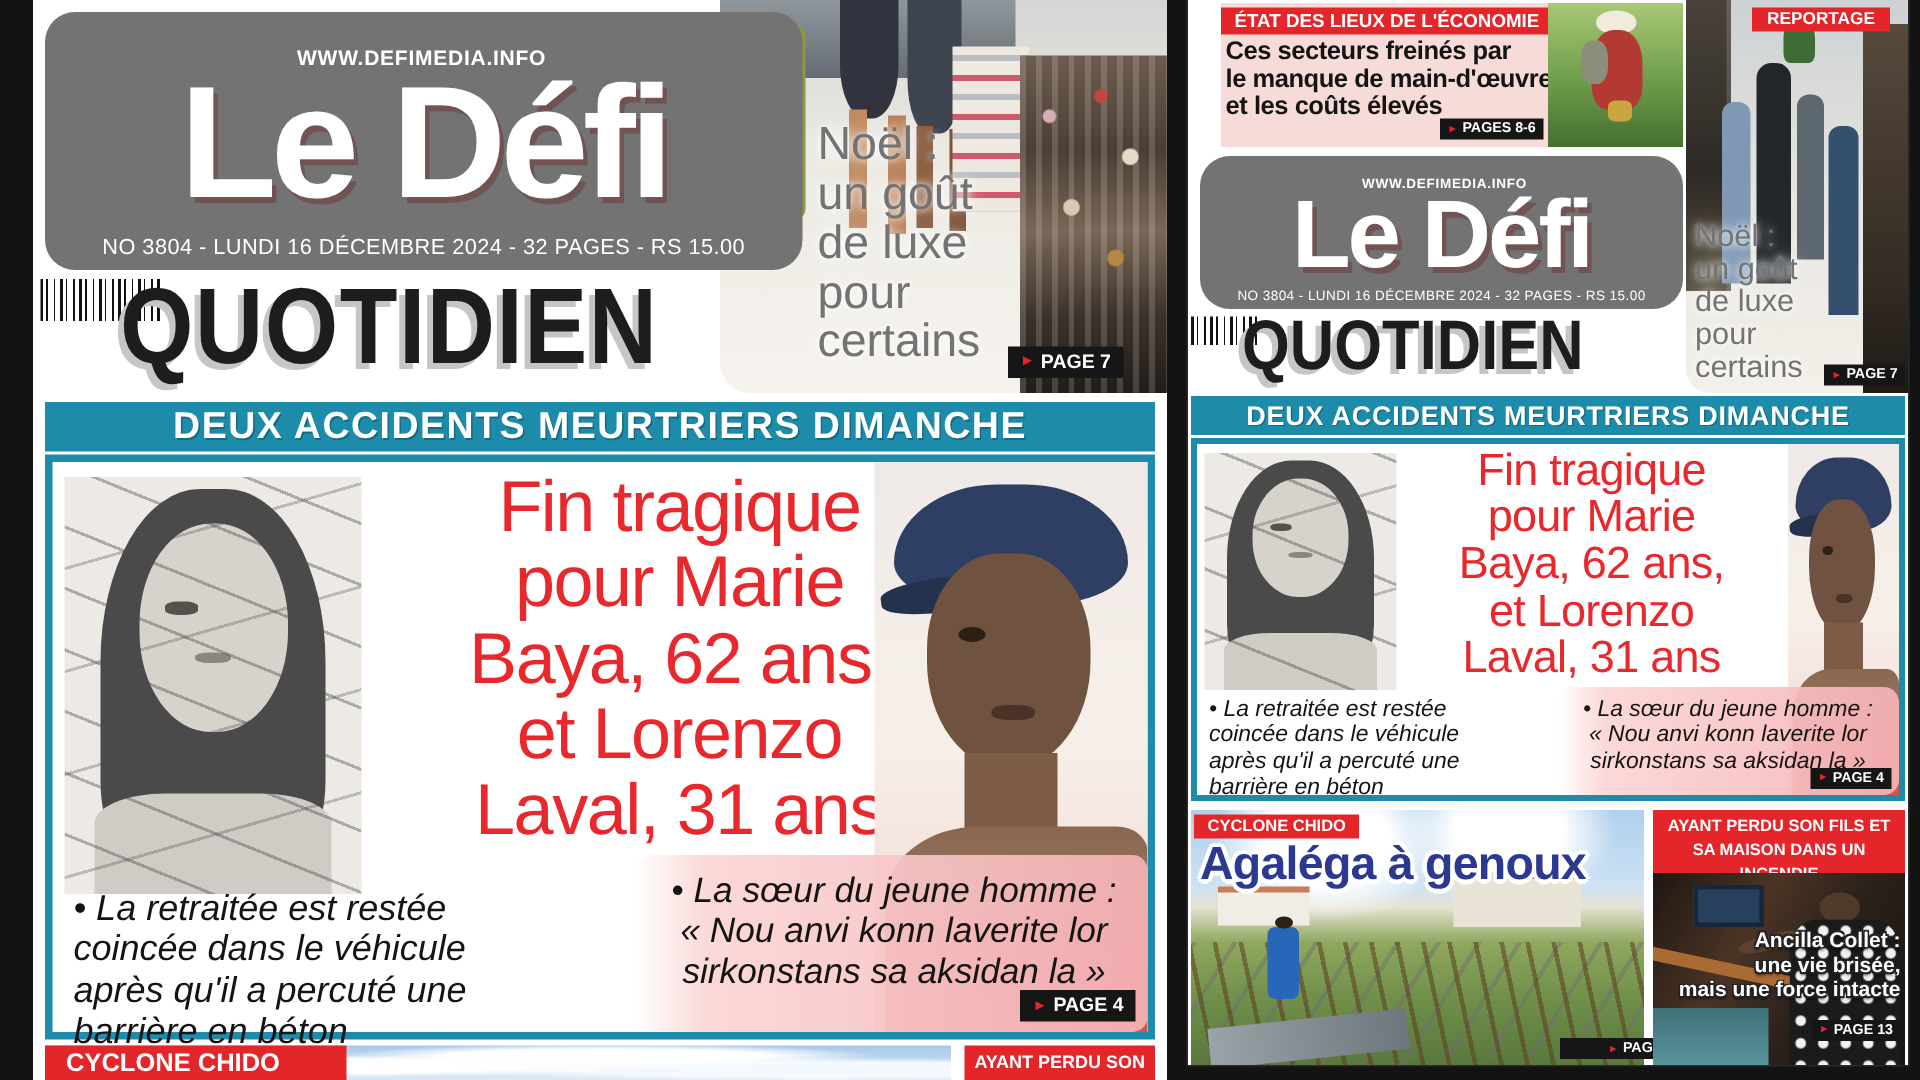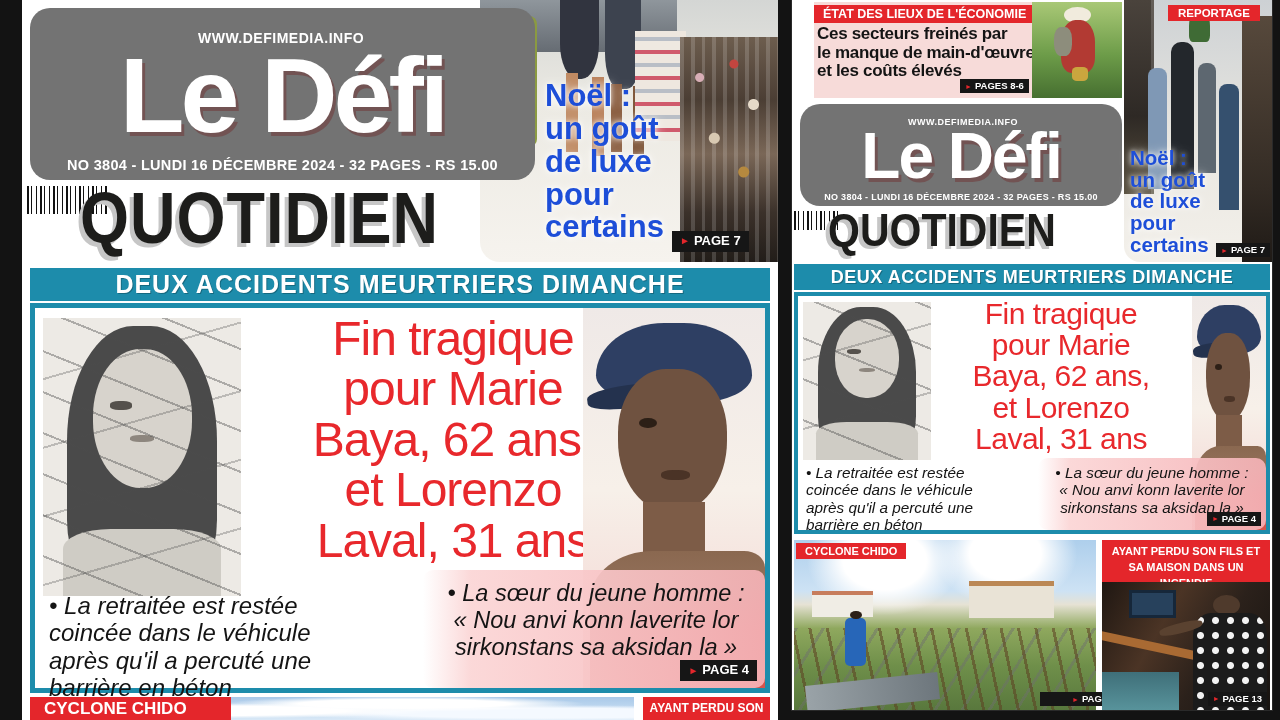--- a/index.html
+++ b/index.html
@@ -8,21 +8,21 @@
 
   .pg { position:absolute; background:#fff; overflow:hidden; }
   #page-left  { left:22px; top:0; width:756px; height:720px; }
   #page-right { left:792px; top:0; width:480px; height:710px; box-shadow:0 0 0 1px #2a2a2a; }
 
   
   .masthead { position:absolute; background:#737373;border-radius:20px; }
   .mh-www   { position:absolute; color:#fff; font-weight:bold; letter-spacing:.5px; }
   .mh-logo  { position:absolute; left:0; right:0; text-align:center; color:#fff; font-weight:bold;
               letter-spacing:-4px; text-shadow:3px 4px 0 rgba(110,0,0,.28); line-height:1; }
-  .mh-issue { position:absolute; left:0; right:0; text-align:center; color:#fff; font-weight:bold; letter-spacing:.3px;margin-top:38px; }
+  .mh-issue { position:absolute; left:0; right:0; text-align:center; color:#fff; font-weight:normal; letter-spacing:.3px;margin-top:38px; }
   .quotidien { position:absolute; font-weight:bold; color:#1d1d1b; letter-spacing:0px;
                transform:scaleY(1.14); transform-origin:top left; text-shadow:-4px 3px 0 #c6c6c6; line-height:1; }
   .barcode { position:absolute; background:repeating-linear-gradient(90deg,#121212 0 2px,#fff 2px 4px,#121212 4px 5px,#fff 5px 9px,#121212 9px 10px,#fff 10px 13px); }
 
   .banner { position:absolute; background:#1d8cab; color:#fff; font-weight:bold; text-align:center;
             text-shadow:1px 1px 0 rgba(0,0,0,.25); }
   .story-box { position:absolute; border:5px solid #1d8cab; background:#fff; }
 
   .headline { position:absolute; color:#e8282c; font-weight:normal; text-align:center; white-space:pre-line;
               letter-spacing:-1px;
@@ -31,21 +31,21 @@
   .quote-bg { position:absolute; background:linear-gradient(90deg, rgba(255,235,235,0) 0%, rgba(251,213,213,.92) 14%, rgba(245,178,182,.92) 100%); border-radius:10px; }
 
   .ptag { position:absolute; background:#161616; color:#fff; font-weight:bold; display:flex; align-items:center;
           gap:4px; padding:2px 8px; font-size:13px; line-height:1.3; white-space:nowrap; }
   .ptag .tri { color:#e4262b; font-size:10px; line-height:1; }
   .pg-r .ptag { font-size:9.5px; padding:1px 5px; gap:3px; }
   .pg-r .ptag .tri { font-size:7px; }
 
   .kicker { position:absolute; background:#e4262b; color:#fff; font-weight:bold; white-space:nowrap; }
 
-  .noel { position:absolute; color:#1d4ed8; font-weight:bold; white-space:pre-line; line-height:1.06;
+  .noel { position:absolute; color:#737373; font-weight:normal; white-space:pre-line; line-height:1.06;
           text-shadow:0 0 5px rgba(255,255,255,.9), 0 0 12px rgba(255,255,255,.8); }
 
   
   .photo { position:absolute; overflow:hidden; }
   .photo > div { position:absolute; }
 
   .photo-store { background:linear-gradient(180deg,#d4d6d4 0%,#eceae3 40%,#f6f3ee 100%); }
   .ps-counter { left:0; top:0; width:66%; height:20%; background:linear-gradient(180deg,#8f969c,#666c73); }
   .ps-shelf { right:0; top:14%; width:33%; height:86%;
       background:linear-gradient(180deg,#6d5d4e 0%,#4b3e34 28%,#7a6757 52%,#3b312a 78%,#221d19 100%);
@@ -188,21 +188,21 @@
         letter-spacing:-.5px;
         text-shadow:-2px -2px 0 #fff,2px -2px 0 #fff,-2px 2px 0 #fff,2px 2px 0 #fff,0 3px 0 #fff,0 -3px 0 #fff,3px 0 0 #fff,-3px 0 0 #fff; }
   .pg-r .ptag-6 { left:248px; top:692px;padding-left:32px; }
   .pg-r .incendie { position:absolute; left:310px; top:540px; width:168px; height:170px; background:#111; }
   .pg-r .kicker-incendie { position:absolute; left:0; top:0; width:100%; background:#e4262b; color:#fff; font-weight:bold;
         font-size:11px; line-height:1.45; text-align:center; white-space:pre-line; padding:4px 0; }
   .pg-r .photo-fire { left:0; top:42px; width:168px; height:128px; }
   .pg-r .incendie-caption { position:absolute; right:3px; top:78px; width:164px; font-size:14px; font-weight:bold; color:#fff;
         text-align:right; white-space:pre-line; line-height:1.18;
         text-shadow:-1px -1px 0 #222,1px -1px 0 #222,-1px 1px 0 #222,1px 1px 0 #222,0 2px 2px rgba(0,0,0,.8); }
-  .pg-r .ptag-13 { right:3px; bottom:4px; }
+  .pg-r .ptag-13 { right:3px; bottom:16px; }
 </style>
 </head>
 <body>
 
 <div class="pg pg-l" id="page-left">
 
   <div class="photo photo-store" style="left:458px; top:0; width:298px; height:262px; border-radius:0 0 0 20px;">
     <div class="ps-counter"></div>
     <div class="ps-leg-green"></div>
     <div class="ps-skirt1"></div>
@@ -363,34 +363,38 @@
   </div>
 
   <div class="photo photo-cyclone">
     <div class="cy-house1"></div>
     <div class="cy-house2"></div>
     <div class="cy-debris"></div>
     <div class="cy-sheet"></div>
     <div class="cy-man"></div>
   </div>
   <div class="kicker kicker-cyclone">CYCLONE CHIDO</div>
+  <div class="agalega">Agaléga à genoux</div>
   <div class="ptag ptag-6">
     <span class="tri">►</span>
     <span>PAGE 6</span>
   </div>
 
   <div class="incendie">
     <div class="kicker-incendie">AYANT PERDU SON FILS ET
 SA MAISON DANS UN INCENDIE</div>
     <div class="photo photo-fire">
       <div class="fi-window"></div>
       <div class="fi-wood"></div>
       <div class="fi-debris"></div>
       <div class="fi-head"></div>
       <div class="fi-dress"></div>
       <div class="fi-arm"></div>
     </div>
+    <div class="incendie-caption">Ancilla Collet :
+une vie brisée,
+mais une force intacte</div>
     <div class="ptag ptag-13">
       <span class="tri">►</span>
       <span>PAGE 13</span>
     </div>
   </div>
 </div>
 
 </body></html>

